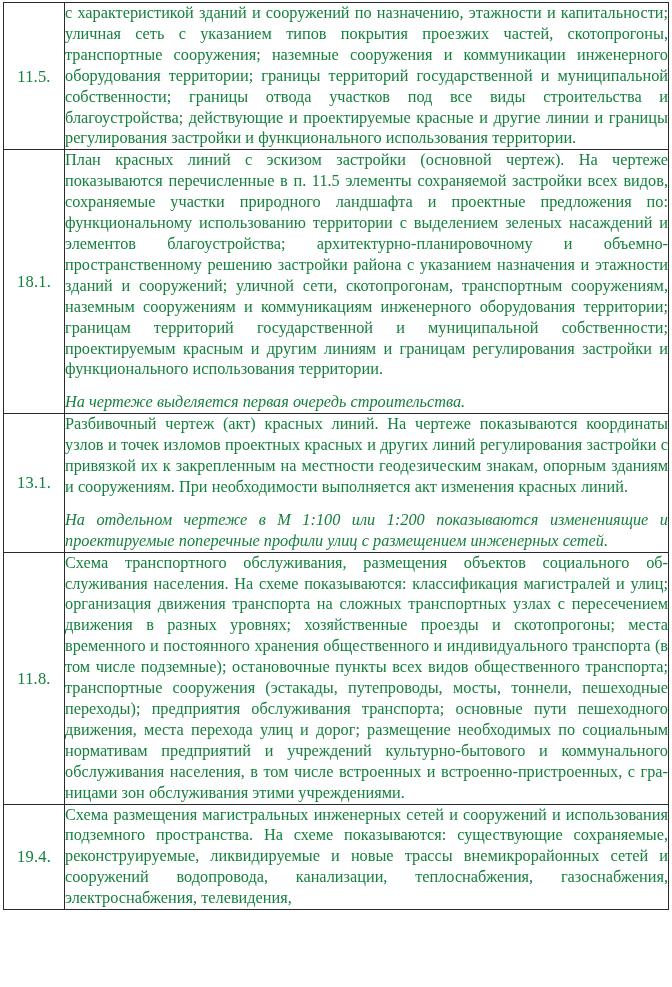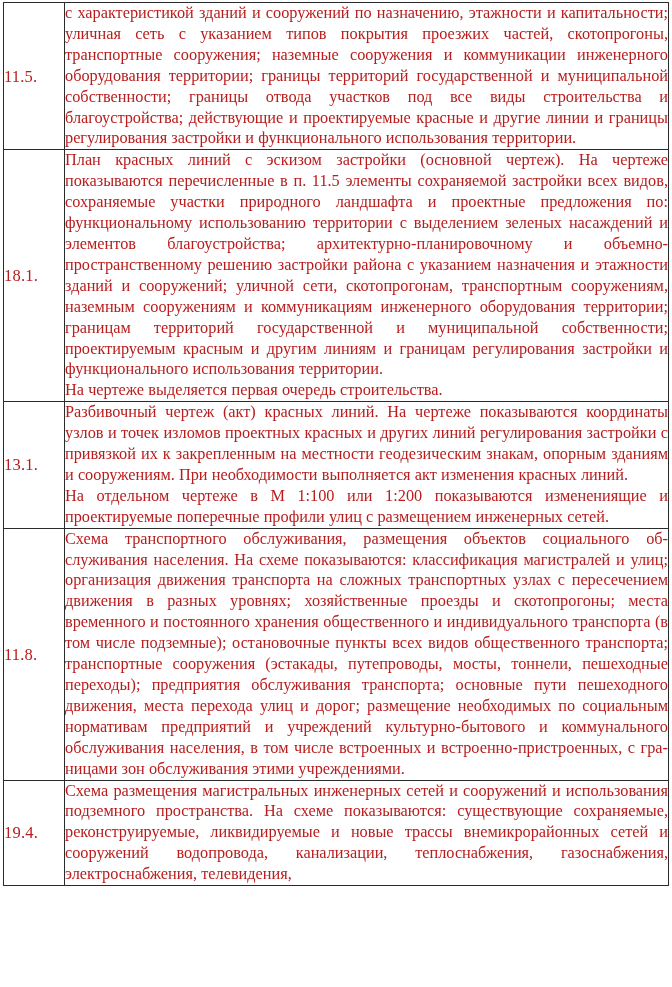--- a/index.html
+++ b/index.html
@@ -34,44 +34,46 @@
   table.doc-table col.num-col { width: 61px; }
   table.doc-table col.body-col { width: 604px; }
 
   table.doc-table td {
     border: 1px solid #2b2b2b;
     padding: 0;
     vertical-align: middle;
     background: #ffffff;
   }
   td.num-cell {
+    text-align: center;
     vertical-align: middle;
     font-size: 16.5px;
     line-height: 21px;
     letter-spacing: 0.2px;
   }
   td.body-cell {
     vertical-align: top;
     padding: 1px 5px 2px 6px;
   }
   .para {
     font-size: 16.3px;
     line-height: 20.9px;
     text-align: justify;
     text-justify: inter-word;
     hyphens: manual;
     margin: 0;
     word-spacing: 0.1px;
   }
   .para + .para {
-    margin-top: 0;
+    margin-top: 12px;
+    font-style: italic;
   }
   
   .para, td.num-cell {
-    color: #b91c1c;
+    color: #15803d;
   }
 </style>
 </head>
 <body>
 
 <div class="page">
   <table class="doc-table">
     <colgroup>
       <col class="num-col">
       <col class="body-col">

